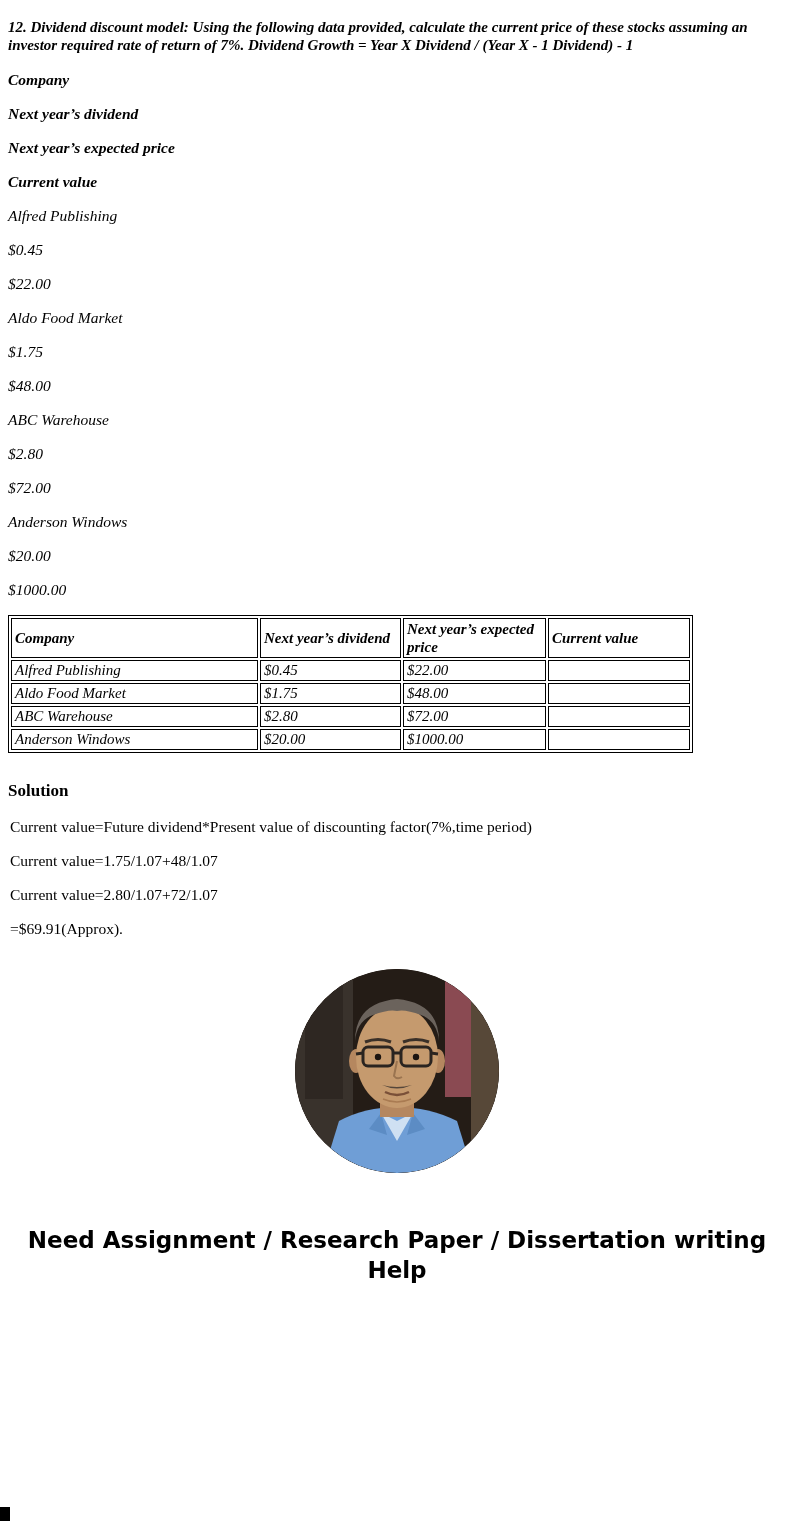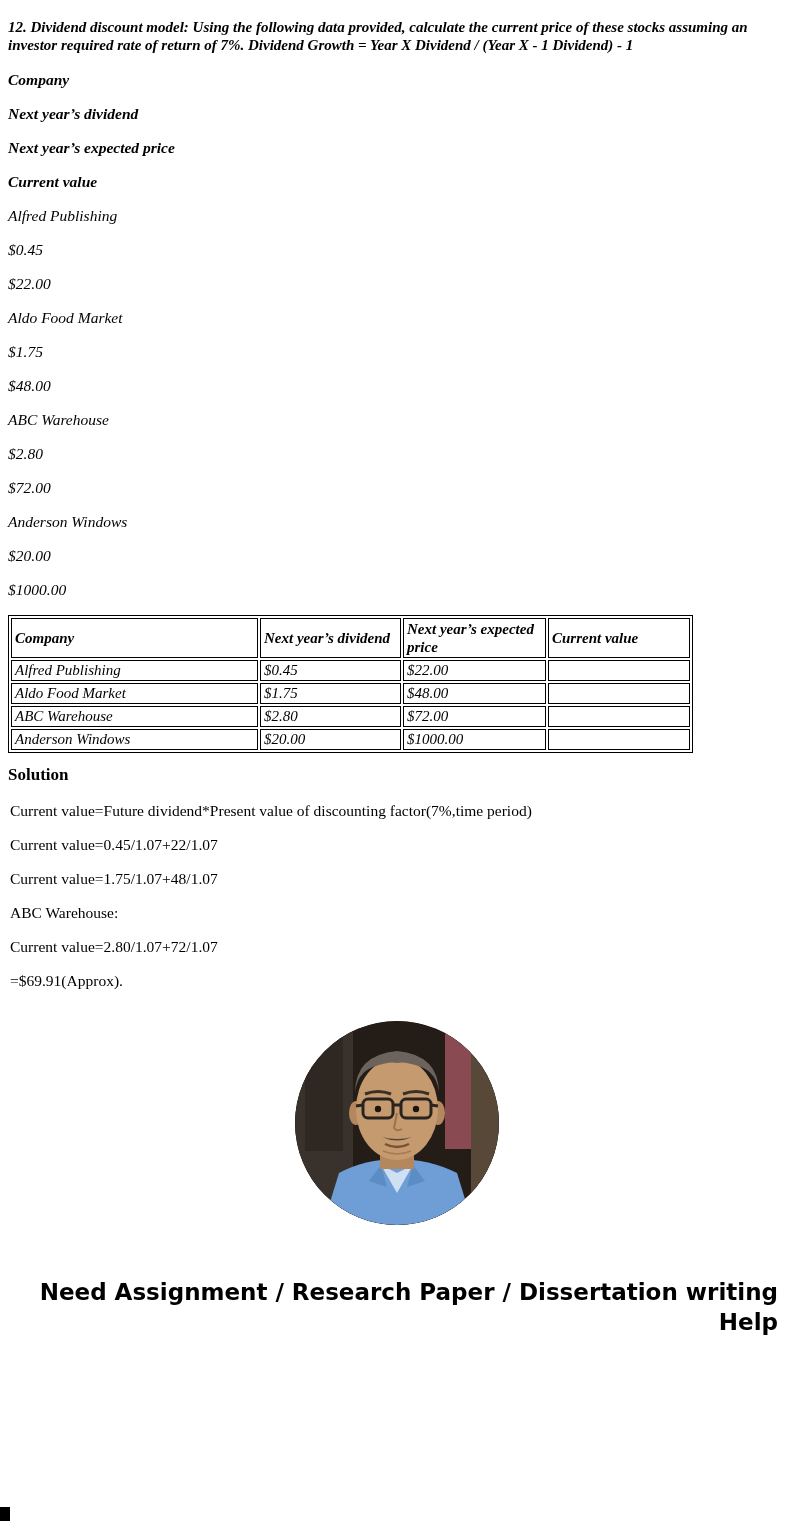--- a/index.html
+++ b/index.html
@@ -47,21 +47,21 @@
     font-style: italic;
     padding: 1px 3px;
     text-align: left;
   }
   .data-table th { font-weight: bold; line-height: 18px; }
   .data-table td { height: 20px; vertical-align: top; }
 
   .solution-title {
     font-weight: bold;
     font-size: 17px;
-    margin: 12px 0 14px 0;
+    margin: 28px 0 14px 0;
   }
   .sol-line {
     margin: 17px 2px;
     font-size: 15.5px;
     line-height: 17px;
   }
 
   .photo-wrap {
     margin-top: 32px;
     display: flex;
@@ -70,21 +70,21 @@
   .photo-circle {
     width: 204px;
     height: 204px;
     border-radius: 50%;
     overflow: hidden;
     background: #241c16;
   }
 
   .footer {
     margin-top: 52px;
-    text-align: right;
+    text-align: center;
     font-family: "DejaVu Sans", "Liberation Sans", sans-serif;
     font-weight: 700;
     font-size: 23px;
     line-height: 30px;
     color: #000;
   }
   .footer-help { max-width: 762px; margin: 0 auto; }
 
   .corner-mark {
     position: absolute;
@@ -159,23 +159,21 @@
         <td>$20.00</td>
         <td>$1000.00</td>
         <td></td>
       </tr>
     </tbody>
   </table>
 
   <p class="solution-title">Solution</p>
 
   <p class="sol-line">Current value=Future dividend*Present value of discounting factor(7%,time period)</p>
-  <p class="sol-line">Current value=0.45/1.07+22/1.07</p>
   <p class="sol-line">Current value=1.75/1.07+48/1.07</p>
-  <p class="sol-line">ABC Warehouse:</p>
   <p class="sol-line">Current value=2.80/1.07+72/1.07</p>
   <p class="sol-line">=$69.91(Approx).</p>
 
   <div class="photo-wrap">
     <div class="photo-circle">
       <svg width="204" height="204" viewBox="0 0 204 204">
         <defs>
           <clipPath id="pc">
               <circle cx="102" cy="102" r="102"></circle>
             </clipPath>

